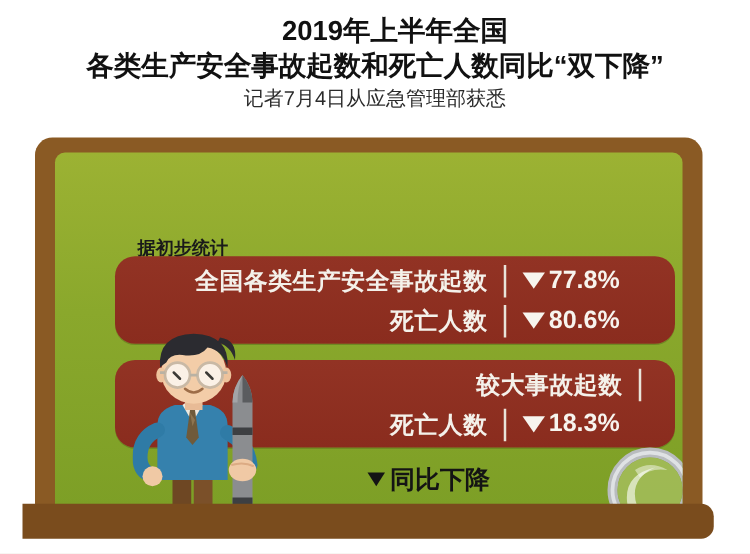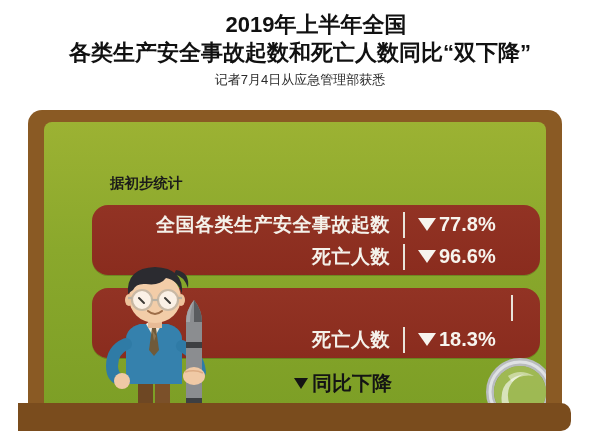--- a/index.html
+++ b/index.html
@@ -31,21 +31,21 @@
     font-size: 22px;
     line-height: 27px;
     padding-top: 11px;
     padding-left: 32px;
   }
   .title-line-2 {
     font-size: 22px;
     line-height: 29px;
   }
   .subtitle {
-    font-size: 13px;
+    font-size: 16px;
     line-height: 20px;
     color: #2b2b2b;
     padding-top: 3px;
     font-weight: normal;
   }
 
   
   .board-wrap {
     position: absolute;
     left: 28px;
@@ -87,21 +87,21 @@
   .note {
     position: absolute;
     left: 66px;
     top: 30px;
     color: #1a1a1a;
     font-size: 14.5px;
     line-height: 21px;
     font-weight: 600;
     white-space: pre-line;
   }
-  .note-line { display: block; }
+  .note-line { display: block; margin-top: 16px; }
 
   
   .panel {
     position: absolute;
     left: 48px;
     width: 448px;
     background: #8e2f21;
     background: linear-gradient(180deg, #923324 0%, #8a2c1e 100%);
     border-radius: 16px;
     box-shadow: 0 1px 0 rgba(0,0,0,0.18);
@@ -217,27 +217,28 @@
           <span class="row-value">
             <span class="tri-down"></span>
             <span>77.8%</span>
           </span>
         </div>
         <div class="panel-row panel-row-b">
           <span class="row-label">死亡人数</span>
           <span class="row-sep"></span>
           <span class="row-value">
             <span class="tri-down"></span>
-            <span>96.6%</span>
+            <span>80.6%</span>
           </span>
         </div>
       </div>
 
       <div class="panel panel-2">
         <div class="panel-row panel-row-a">
+          <span class="row-label">较大事故起数</span>
           <span class="row-sep"></span>
         </div>
         <div class="panel-row panel-row-b">
           <span class="row-label">死亡人数</span>
           <span class="row-sep"></span>
           <span class="row-value">
             <span class="tri-down"></span>
             <span>18.3%</span>
           </span>
         </div>

